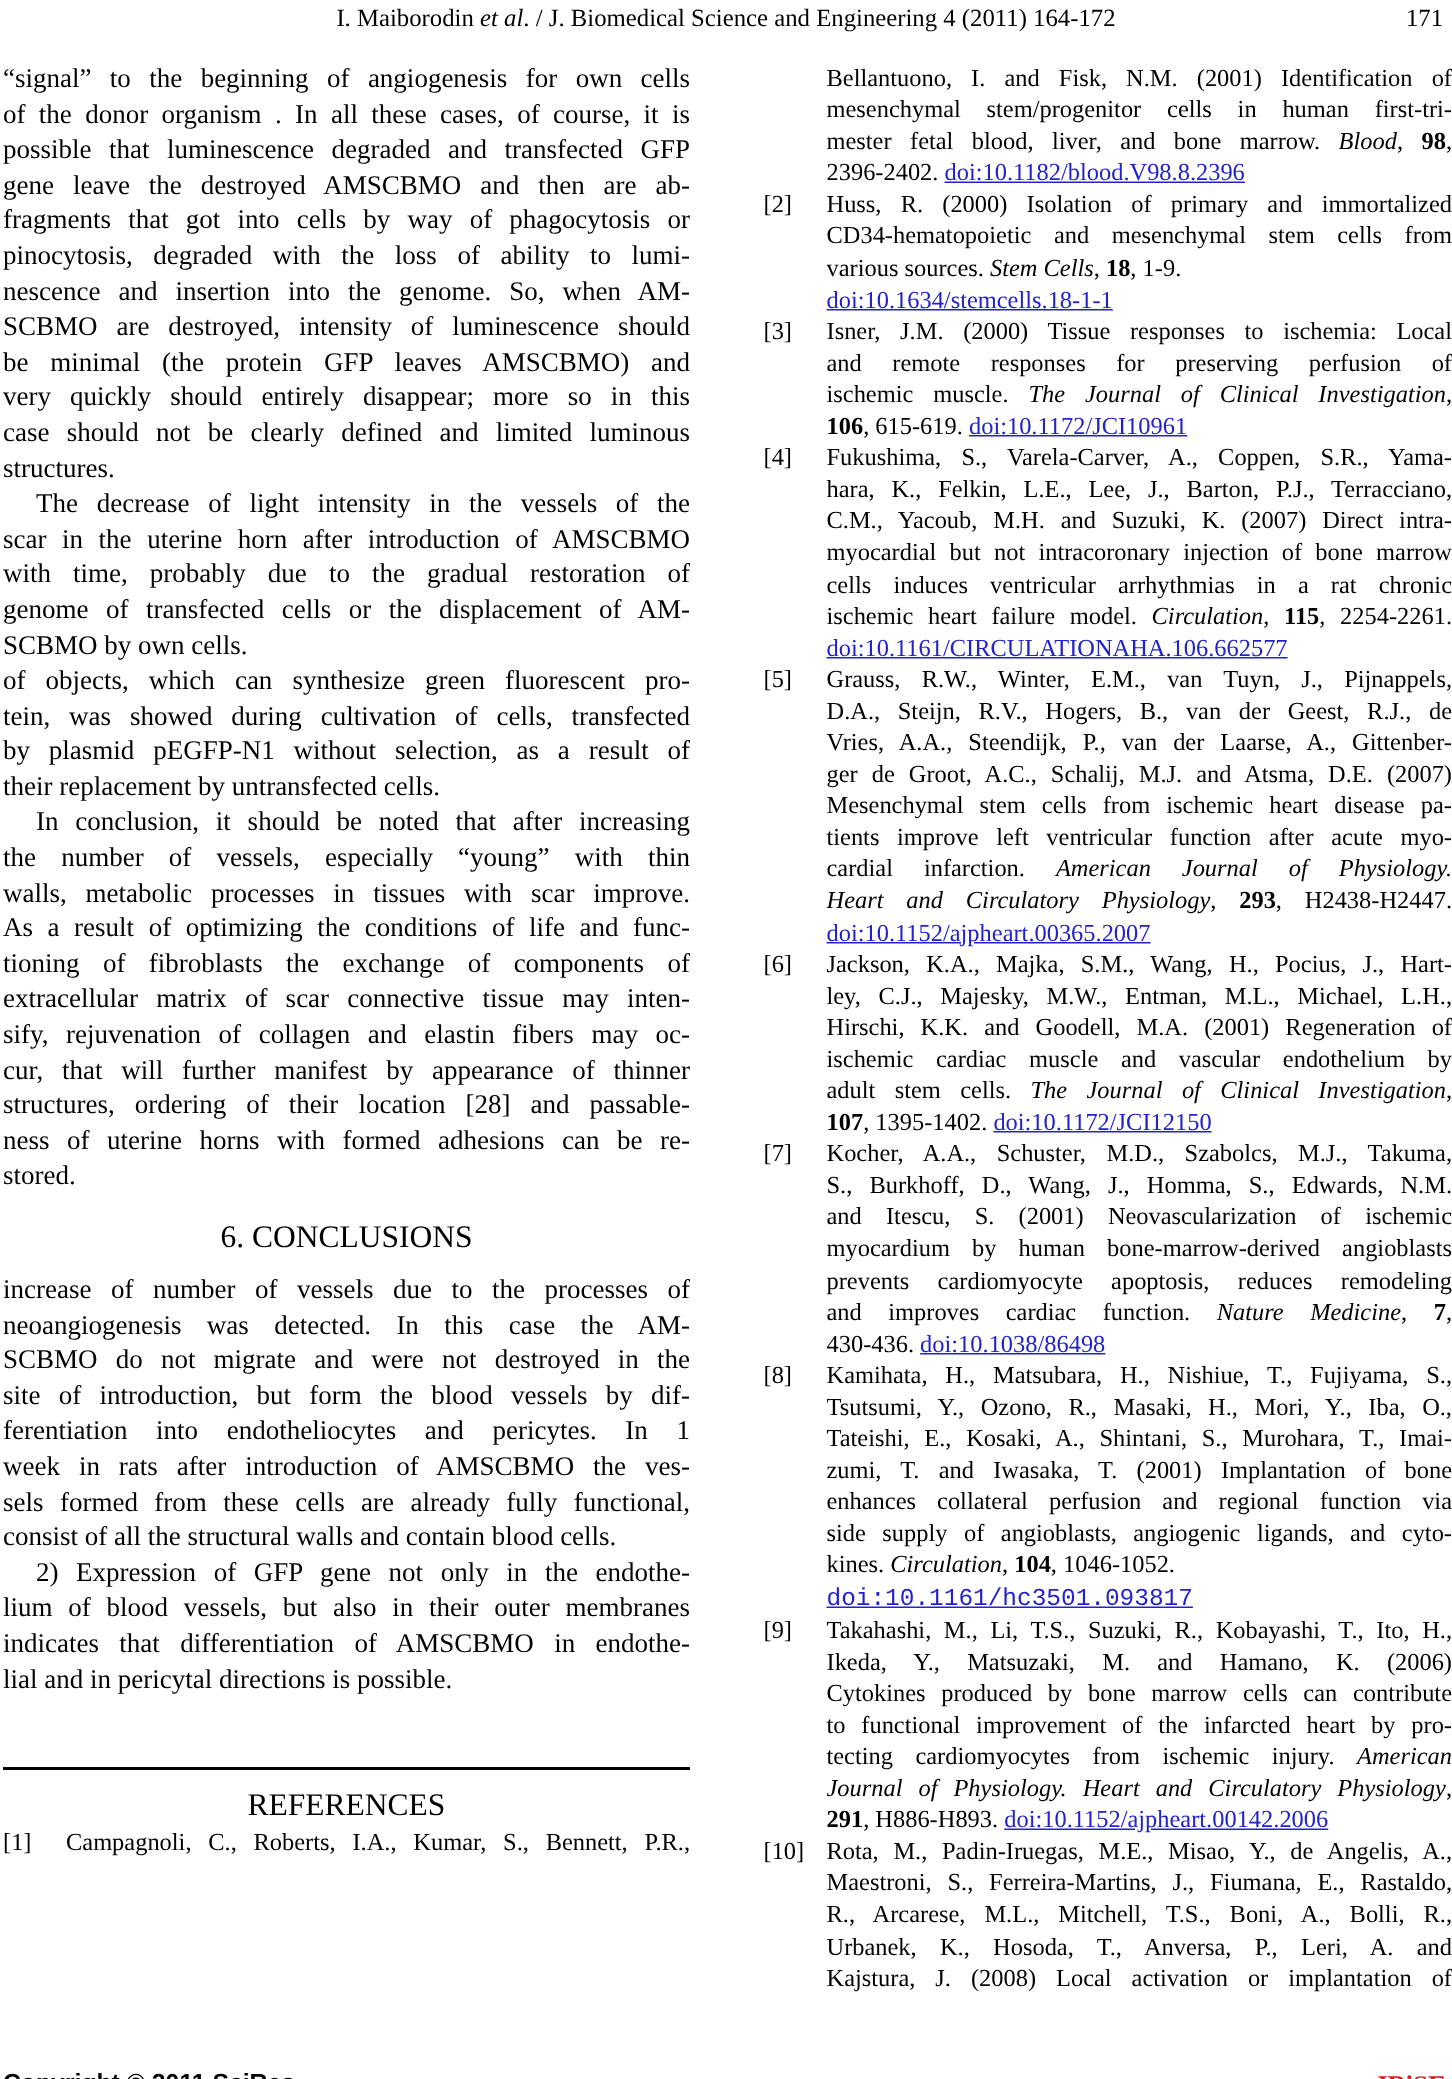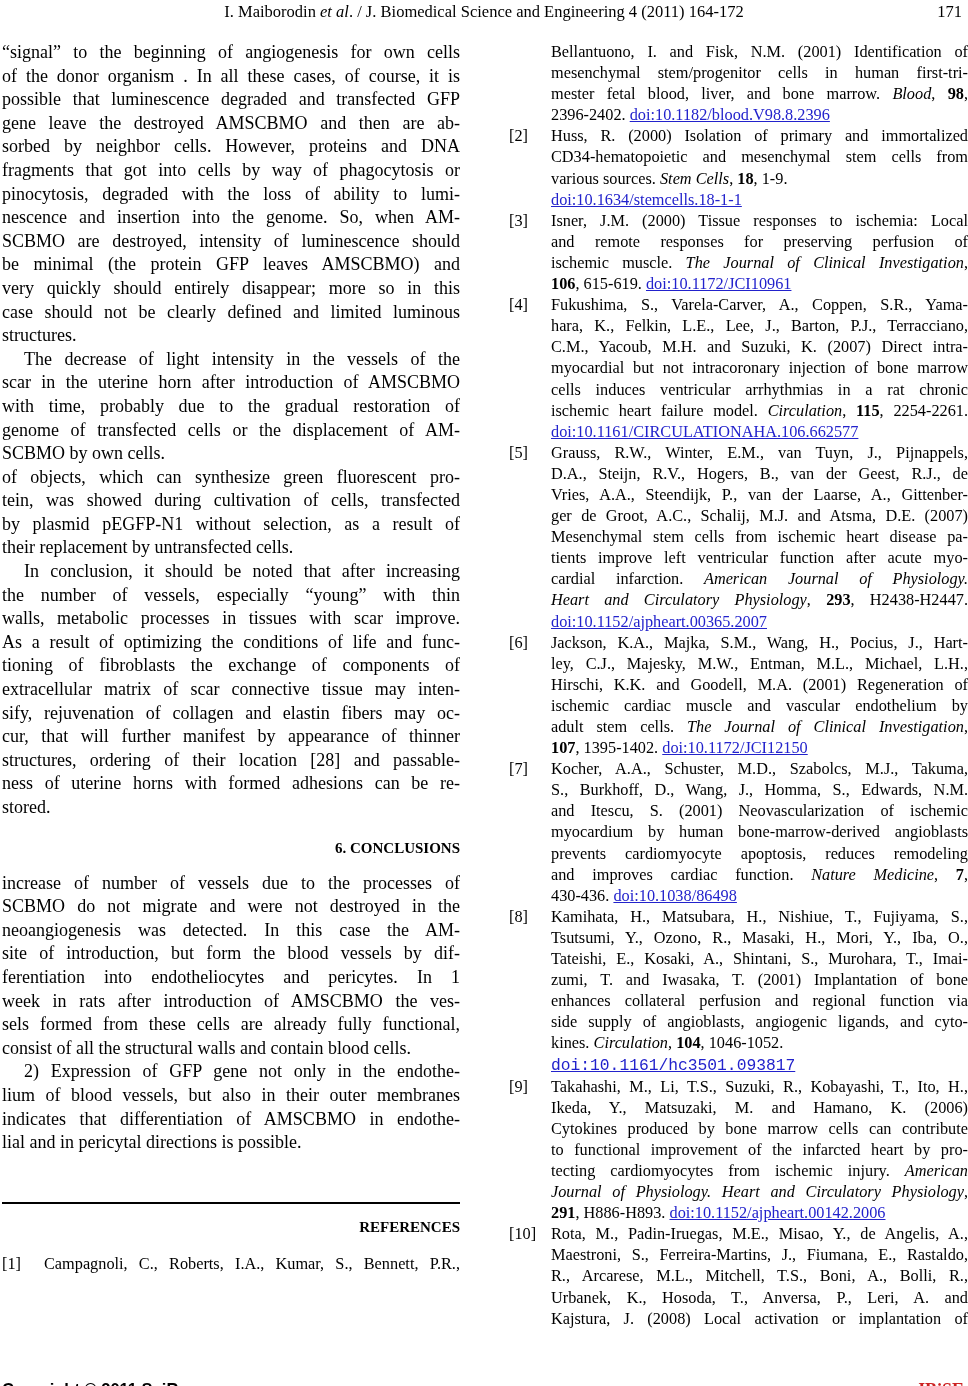--- a/index.html
+++ b/index.html
@@ -26,25 +26,25 @@
   .col-left  { width: 458px; margin-right: 49px; }
   .col-right { width: 459px; }
 
   
   .col-left { font-size: 18px; line-height: 23.6px; }
   .line { text-align: justify; text-align-last: justify; }
   .line.ragged { text-align-last: left; }
   .line.indent { text-indent: 22px; }
 
   .heading {
-    font-weight: bold; font-size: 15px; line-height: 27px;
+    font-weight: normal; font-size: 21px; line-height: 27px;
     margin-top: 15px; margin-bottom: 10px;
-    text-align: right;
-  }
-  .heading.refs-heading { margin-top: 0; margin-bottom: 12px; }
+    text-align: center;
+  }
+  .heading.refs-heading { margin-top: 0; margin-bottom: 0; }
 
   .rule {
     border: none; border-top: 2px solid #000;
     margin: 47px 0 10px 0; height: 0;
   }
 
   
   .ref { position: relative; padding-left: 42px; font-size: 16.3px; line-height: 21.1px; }
   .ref .num { position: absolute; left: 0; top: 0; }
   .col-left .ref { margin-top: 0; }
@@ -75,21 +75,20 @@
     <div class="page-number">171</div>
   </div>
 
   <div class="columns">
     <div class="col-left">
         <div class="para">
           <div class="line">“signal” to the beginning of angiogenesis for own cells</div>
           <div class="line">of the donor organism . In all these cases, of course, it is</div>
           <div class="line">possible that luminescence degraded and transfected GFP</div>
           <div class="line">gene leave the destroyed AMSCBMO and then are ab-</div>
-          <div class="line">sorbed by neighbor cells. However, proteins and DNA</div>
           <div class="line">fragments that got into cells by way of phagocytosis or</div>
           <div class="line">pinocytosis, degraded with the loss of ability to lumi-</div>
           <div class="line">nescence and insertion into the genome. So, when AM-</div>
           <div class="line">SCBMO are destroyed, intensity of luminescence should</div>
           <div class="line">be minimal (the protein GFP leaves AMSCBMO) and</div>
           <div class="line">very quickly should entirely disappear; more so in this</div>
           <div class="line">case should not be clearly defined and limited luminous</div>
           <div class="line ragged">structures.</div>
         </div>
         <div class="para">
@@ -114,22 +113,22 @@
           <div class="line">extracellular matrix of scar connective tissue may inten-</div>
           <div class="line">sify, rejuvenation of collagen and elastin fibers may oc-</div>
           <div class="line">cur, that will further manifest by appearance of thinner</div>
           <div class="line">structures, ordering of their location [28] and passable-</div>
           <div class="line">ness of uterine horns with formed adhesions can be re-</div>
           <div class="line ragged">stored.</div>
         </div>
         <div class="heading">6. CONCLUSIONS</div>
         <div class="para">
           <div class="line">increase of number of vessels due to the processes of</div>
+          <div class="line">neoangiogenesis was detected. In this case the AM-</div>
           <div class="line">SCBMO do not migrate and were not destroyed in the</div>
-          <div class="line">neoangiogenesis was detected. In this case the AM-</div>
           <div class="line">site of introduction, but form the blood vessels by dif-</div>
           <div class="line">ferentiation into endotheliocytes and pericytes. In 1</div>
           <div class="line">week in rats after introduction of AMSCBMO the ves-</div>
           <div class="line">sels formed from these cells are already fully functional,</div>
           <div class="line ragged">consist of all the structural walls and contain blood cells.</div>
         </div>
         <div class="para">
           <div class="line indent">2) Expression of GFP gene not only in the endothe-</div>
           <div class="line">lium of blood vessels, but also in their outer membranes</div>
           <div class="line">indicates that differentiation of AMSCBMO in endothe-</div>

